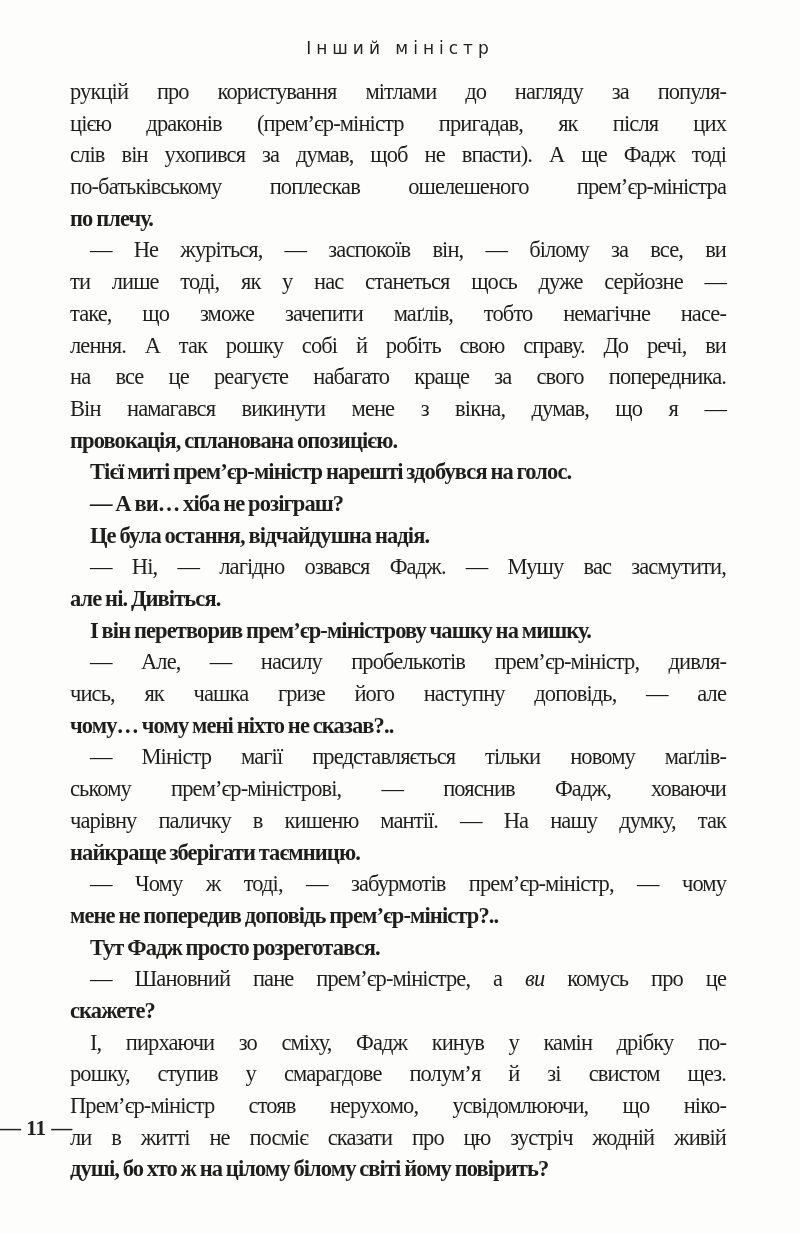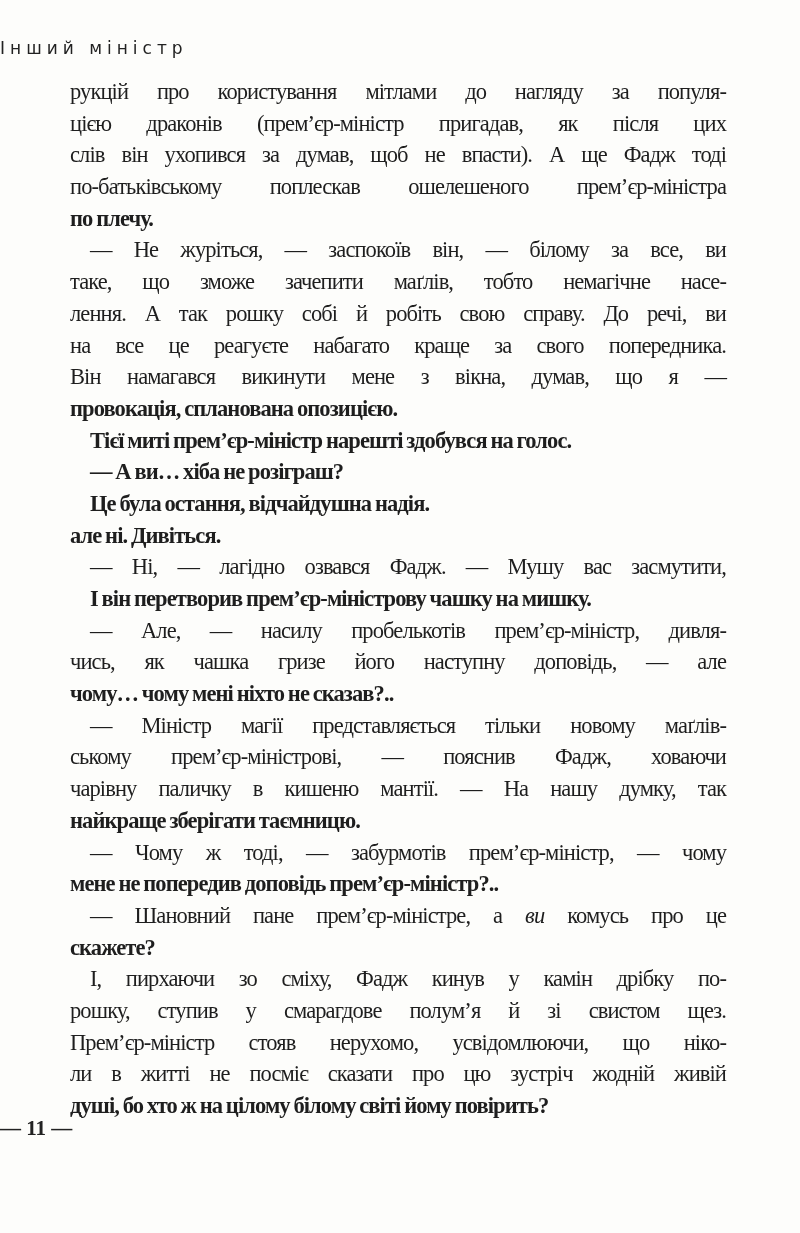--- a/index.html
+++ b/index.html
@@ -10,21 +10,21 @@
       position: relative;
       overflow: hidden;
       color: #1e1e1e;
       font-family: "DejaVu Serif", "Liberation Serif", serif;
     }
     .running-head {
       position: absolute;
       top: 38px;
       left: 0;
       width: 800px;
-      text-align: left;
+      text-align: center;
       font-family: "DejaVu Sans", "Liberation Sans", sans-serif;
       font-size: 17px;
       letter-spacing: 5px;
       color: #222;
     }
     .text-block {
       position: absolute;
       top: 76px;
       left: 70px;
       width: 656px;
@@ -61,40 +61,42 @@
 
 <div class="running-head">Інший міністр</div>
 
 <div class="text-block" id="text-block">
     <div class="line">рукцій про користування мітлами до нагляду за популя-</div>
     <div class="line">цією драконів (прем’єр-міністр пригадав, як після цих</div>
     <div class="line">слів він ухопився за думав, щоб не впасти). А ще Фадж тоді</div>
     <div class="line">по-батьківському поплескав ошелешеного прем’єр-міністра</div>
     <div class="line last">по плечу.</div>
     <div class="line indent">— Не журіться, — заспокоїв він, — білому за все, ви</div>
+    <div class="line">ти лише тоді, як у нас станеться щось дуже серйозне —</div>
     <div class="line">таке, що зможе зачепити маґлів, тобто немагічне насе-</div>
     <div class="line">лення. А так рошку собі й робіть свою справу. До речі, ви</div>
     <div class="line">на все це реагуєте набагато краще за свого попередника.</div>
     <div class="line">Він намагався викинути мене з вікна, думав, що я —</div>
     <div class="line last">провокація, спланована опозицією.</div>
     <div class="line indent last">Тієї миті прем’єр-міністр нарешті здобувся на голос.</div>
     <div class="line indent last">— А ви… хіба не розіграш?</div>
     <div class="line indent last">Це була остання, відчайдушна надія.</div>
+    <div class="line indent">— Ні, — лагідно озвався Фадж. — Мушу вас засмутити,</div>
     <div class="line last">але ні. Дивіться.</div>
-    <div class="line indent">— Ні, — лагідно озвався Фадж. — Мушу вас засмутити,</div>
     <div class="line indent last">І він перетворив прем’єр-міністрову чашку на мишку.</div>
     <div class="line indent">— Але, — насилу пробелькотів прем’єр-міністр, дивля-</div>
     <div class="line">чись, як чашка гризе його наступну доповідь, — але</div>
     <div class="line last">чому… чому мені ніхто не сказав?..</div>
     <div class="line indent">— Міністр магії представляється тільки новому маґлів-</div>
     <div class="line">ському прем’єр-міністрові, — пояснив Фадж, ховаючи</div>
     <div class="line">чарівну паличку в кишеню мантії. — На нашу думку, так</div>
     <div class="line last">найкраще зберігати таємницю.</div>
     <div class="line indent">— Чому ж тоді, — забурмотів прем’єр-міністр, — чому</div>
     <div class="line last">мене не попередив доповідь прем’єр-міністр?..</div>
+    <div class="line indent last">Тут Фадж просто розреготався.</div>
     <div class="line indent"><span>— Шановний пане прем’єр-міністре, а </span><span class="it">ви</span><span> комусь про це</span></div>
     <div class="line last">скажете?</div>
     <div class="line indent">І, пирхаючи зо сміху, Фадж кинув у камін дрібку по-</div>
     <div class="line">рошку, ступив у смарагдове полум’я й зі свистом щез.</div>
     <div class="line">Прем’єр-міністр стояв нерухомо, усвідомлюючи, що ніко-</div>
     <div class="line">ли в житті не посміє сказати про цю зустріч жодній живій</div>
     <div class="line last">душі, бо хто ж на цілому білому світі йому повірить?</div>
   </div>
 
 <div class="page-number">— 11 —</div>

